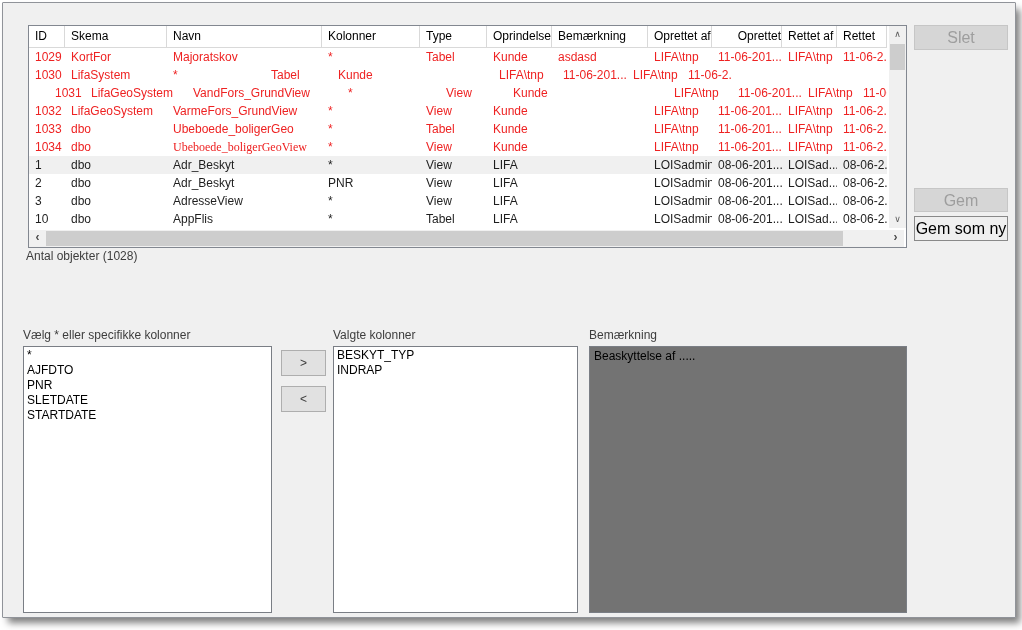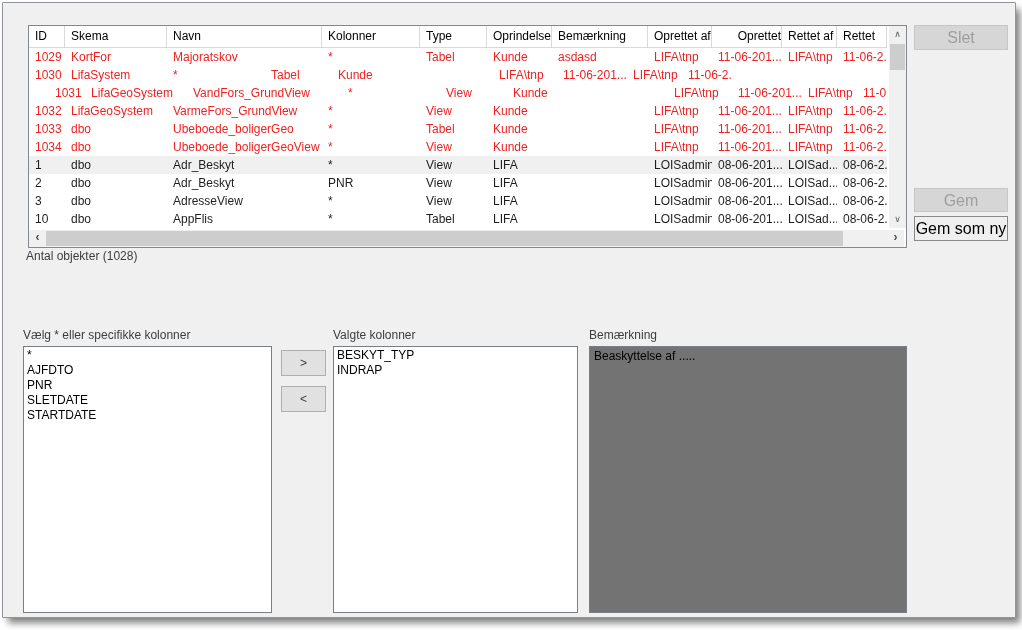--- a/index.html
+++ b/index.html
@@ -172,21 +172,21 @@
           <div class="tcell" style="width: 65px;">Kunde</div>
           <div class="tcell" style="width: 96px;"></div>
           <div class="tcell" style="width: 64px;">LIFA\tnp</div>
           <div class="tcell" style="width: 70px;">11-06-201...</div>
           <div class="tcell" style="width: 55px;">LIFA\tnp</div>
           <div class="tcell" style="width: 50px;">11-06-2.</div>
         </div>
         <div class="trow red">
           <div class="tcell" style="width: 36px;">1034</div>
           <div class="tcell" style="width: 102px;">dbo</div>
-          <div class="tcell" style="width: 155px;">Ubeboede_boligerGeoView</div>
+          <div class="tcell" style="width: 155px; font-family: Liberation Serif, serif;">Ubeboede_boligerGeoView</div>
           <div class="tcell" style="width: 98px;">*</div>
           <div class="tcell" style="width: 67px;">View</div>
           <div class="tcell" style="width: 65px;">Kunde</div>
           <div class="tcell" style="width: 96px;"></div>
           <div class="tcell" style="width: 64px;">LIFA\tnp</div>
           <div class="tcell" style="width: 70px;">11-06-201...</div>
           <div class="tcell" style="width: 55px;">LIFA\tnp</div>
           <div class="tcell" style="width: 50px;">11-06-2.</div>
         </div>
         <div class="trow selected">

